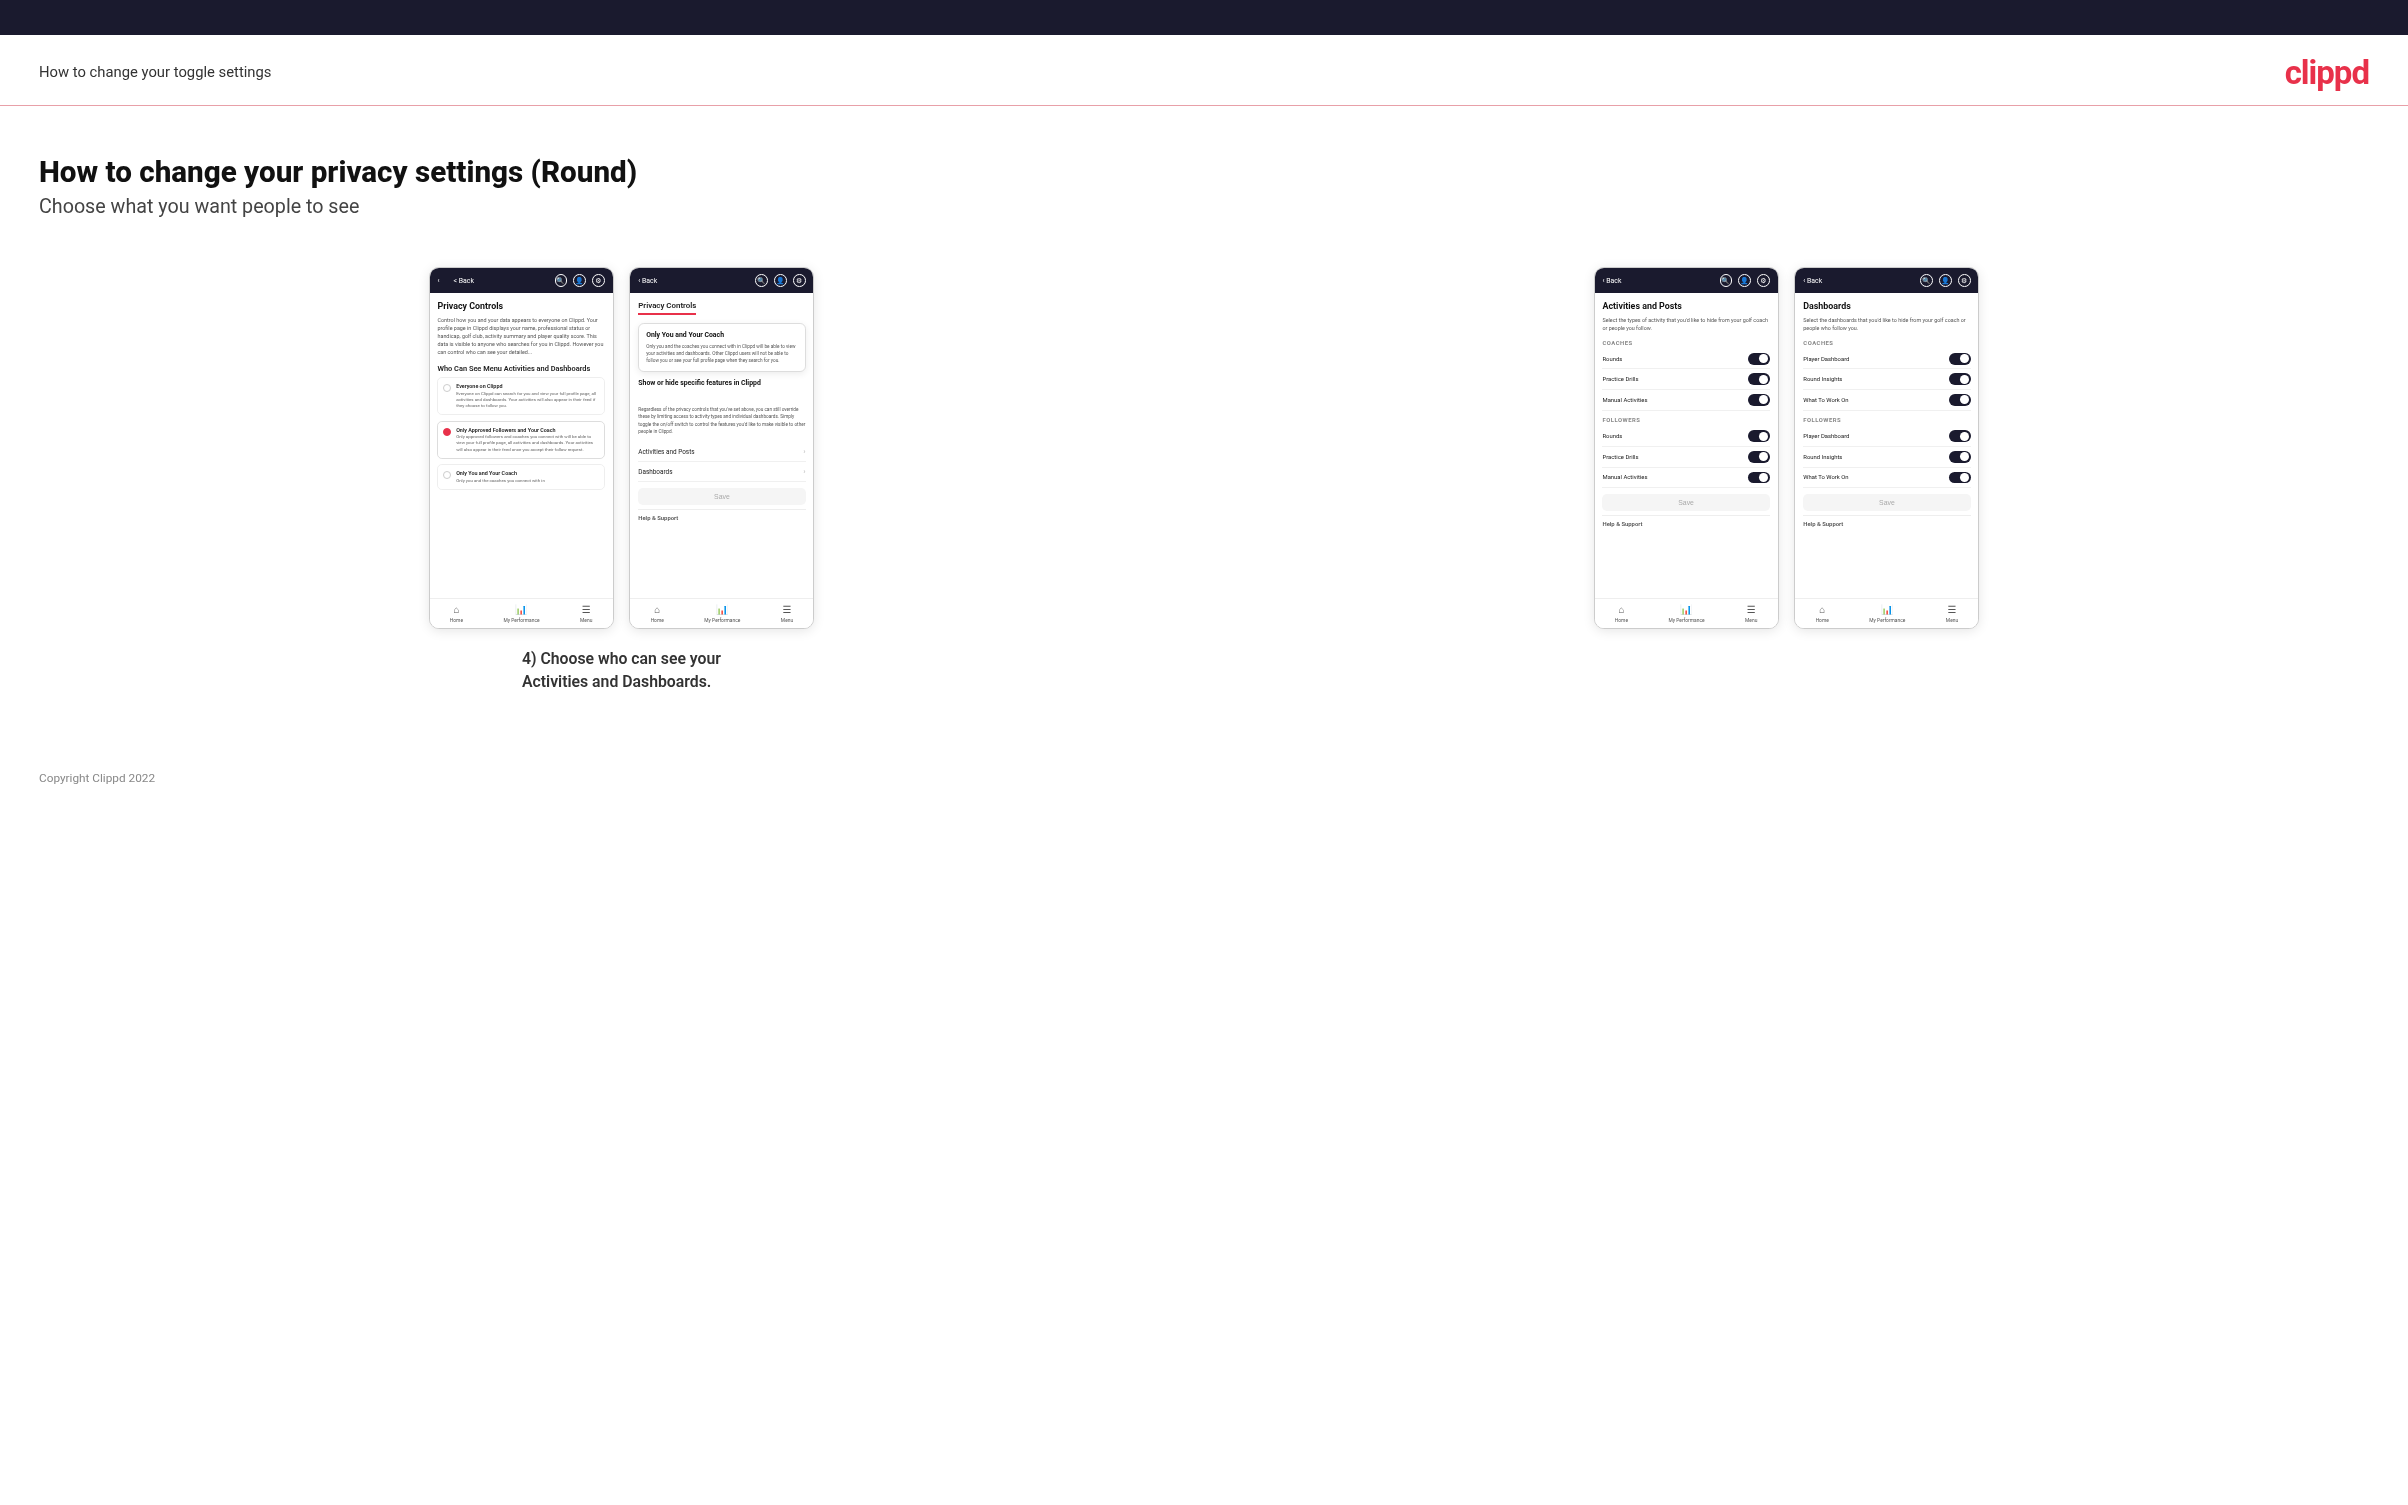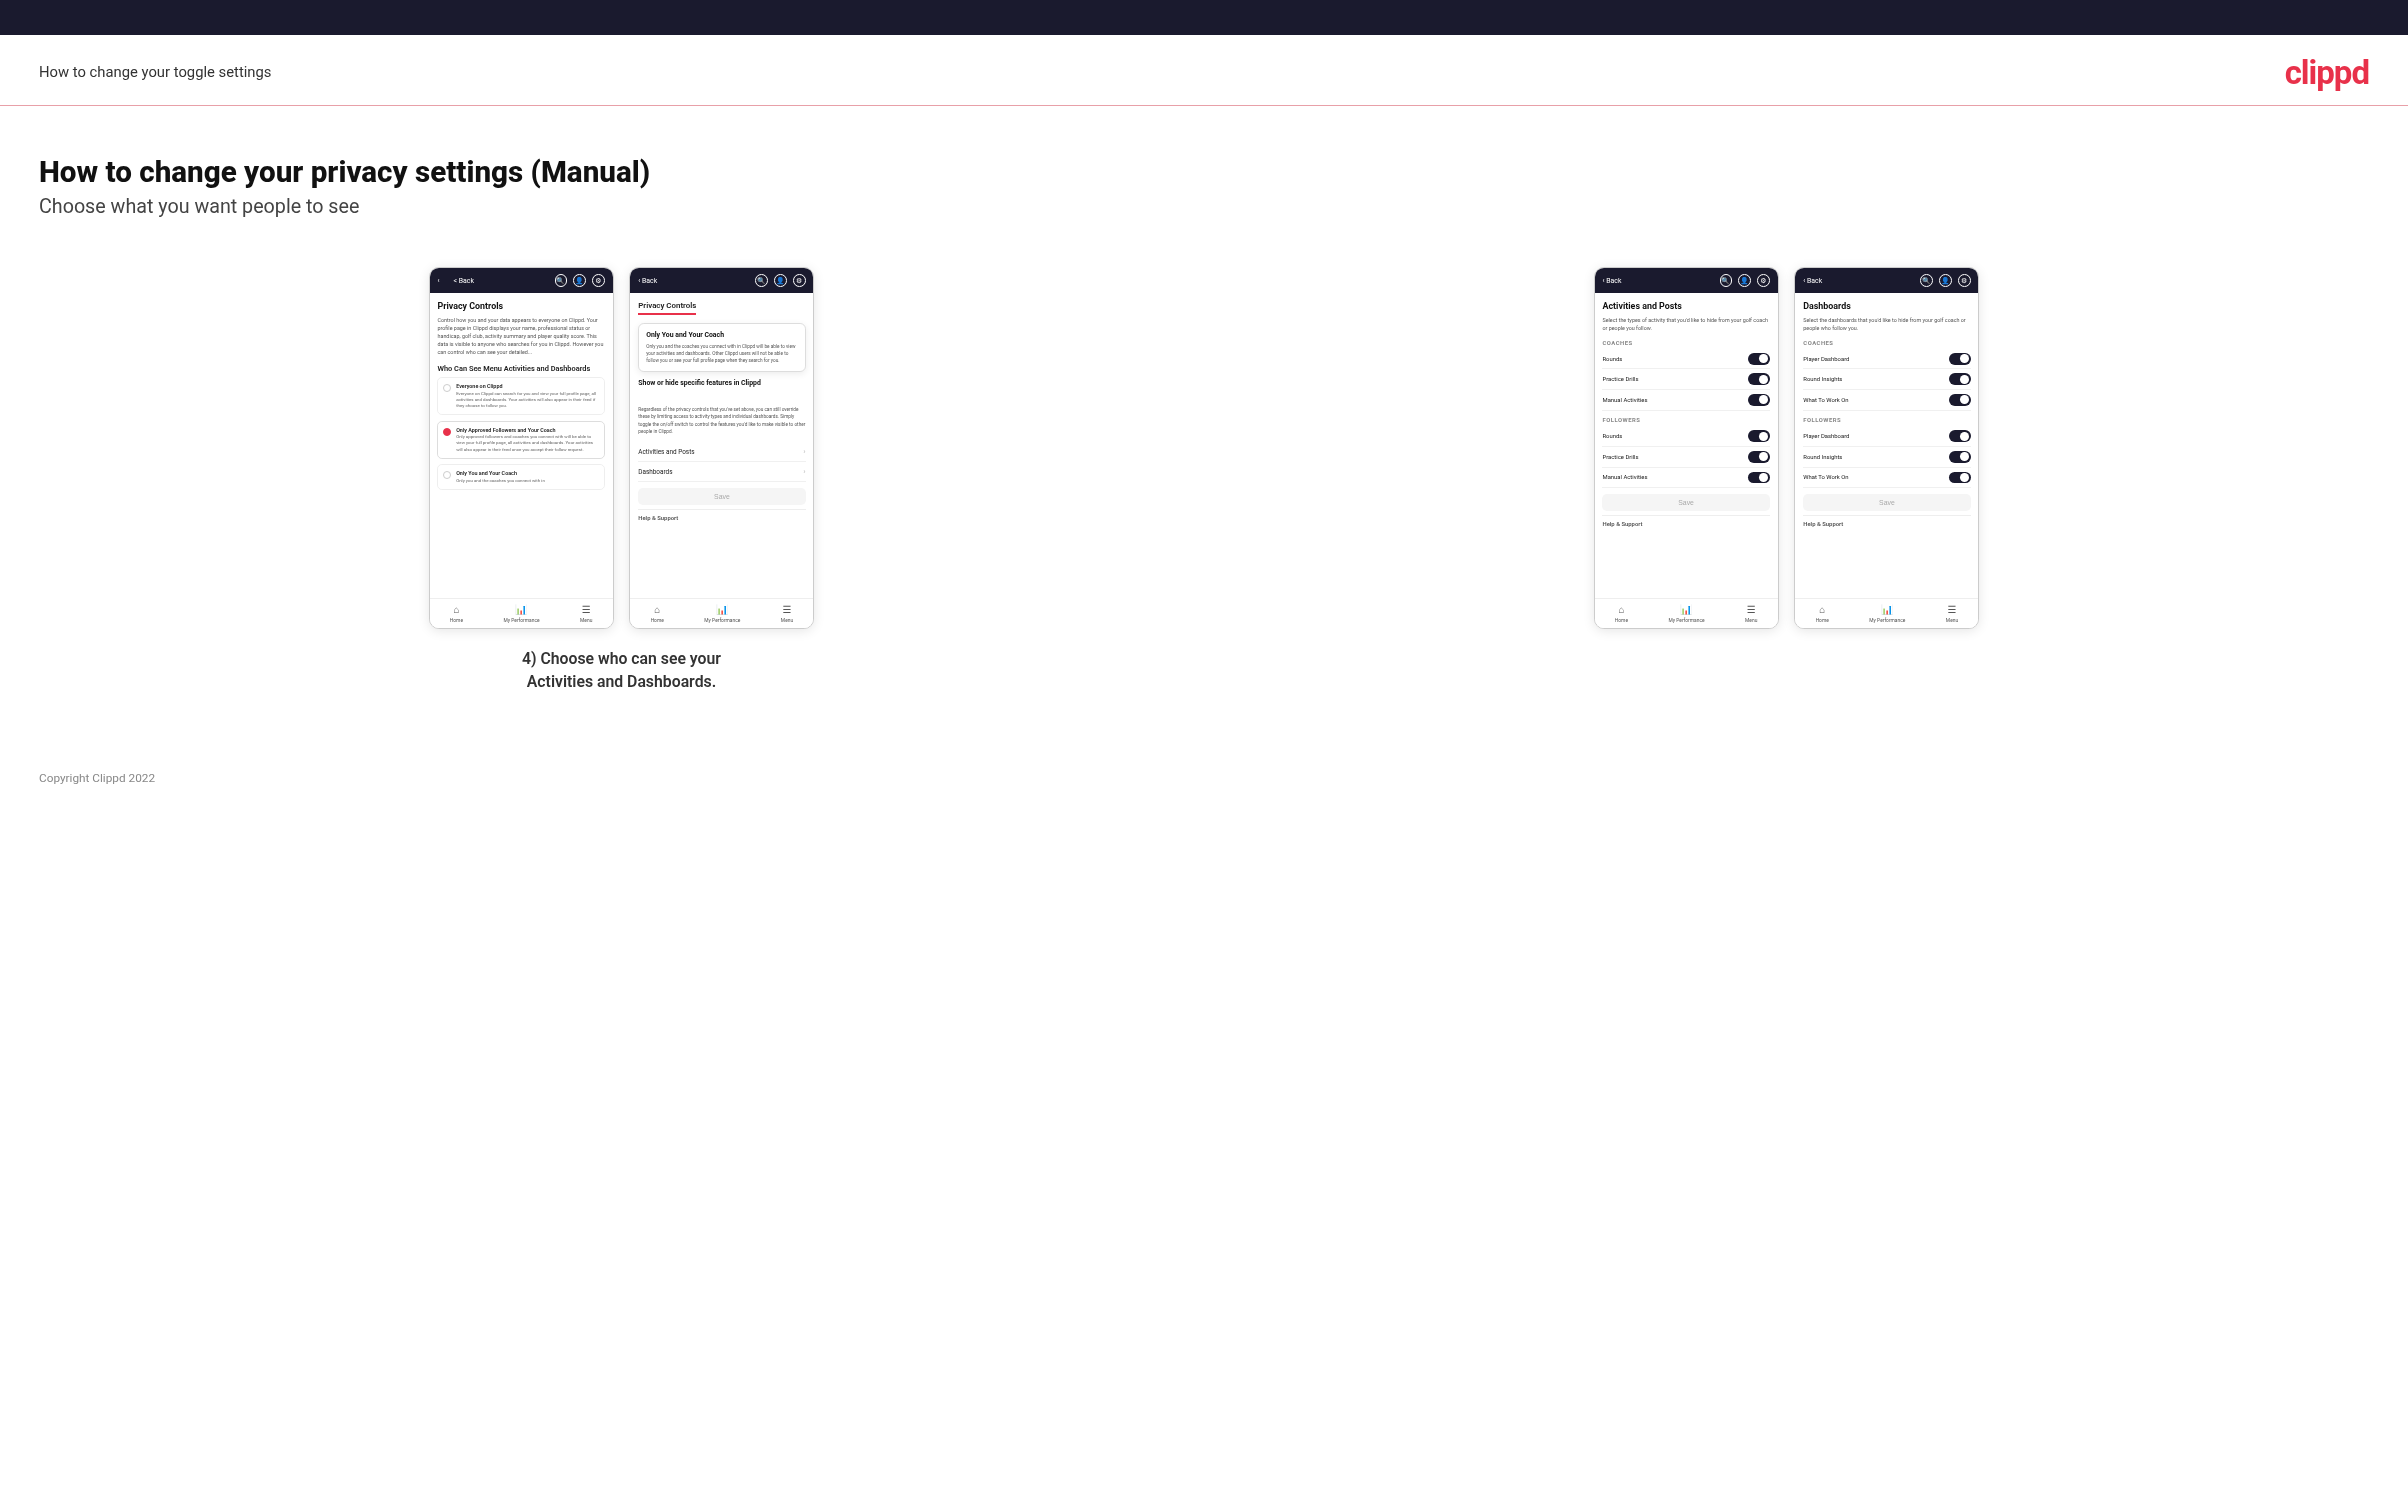--- a/index.html
+++ b/index.html
@@ -333,21 +333,21 @@
       text-align: center;
       font-size: 15.8px;
       font-weight: 600;
       color: #333;
       margin-top: 19.7px;
       max-width: 374px;
       line-height: 1.4;
     }
 
     .caption-left {
-      text-align: center;
+      text-align: left;
     }
     .caption-right {
       text-align: left;
       font-size: 17.7px;
       font-weight: 600;
       color: #333;
       margin-top: 19.7px;
       max-width: 591px;
       line-height: 1.5;
     }
@@ -363,21 +363,21 @@
 <body>
 
 <div class="top-bar"></div>
 
 <div class="header">
   <span class="header-title">How to change your toggle settings</span>
   <span class="logo">clippd</span>
 </div>
 
 <div class="main">
-  <div class="page-title">How to change your privacy settings (Manual)</div>
+  <div class="page-title">How to change your privacy settings (Round)</div>
   <div class="page-subtitle">Choose what you want people to see</div>
 
   <div class="screenshots-row">
 
     <div class="screenshot-group">
       <div class="screenshot-pair">
 
         <div class="phone">
           <div class="phone-nav">
             <span class="back-btn">‹ <span style="margin-left:12px;">&lt; Back</span></span>

